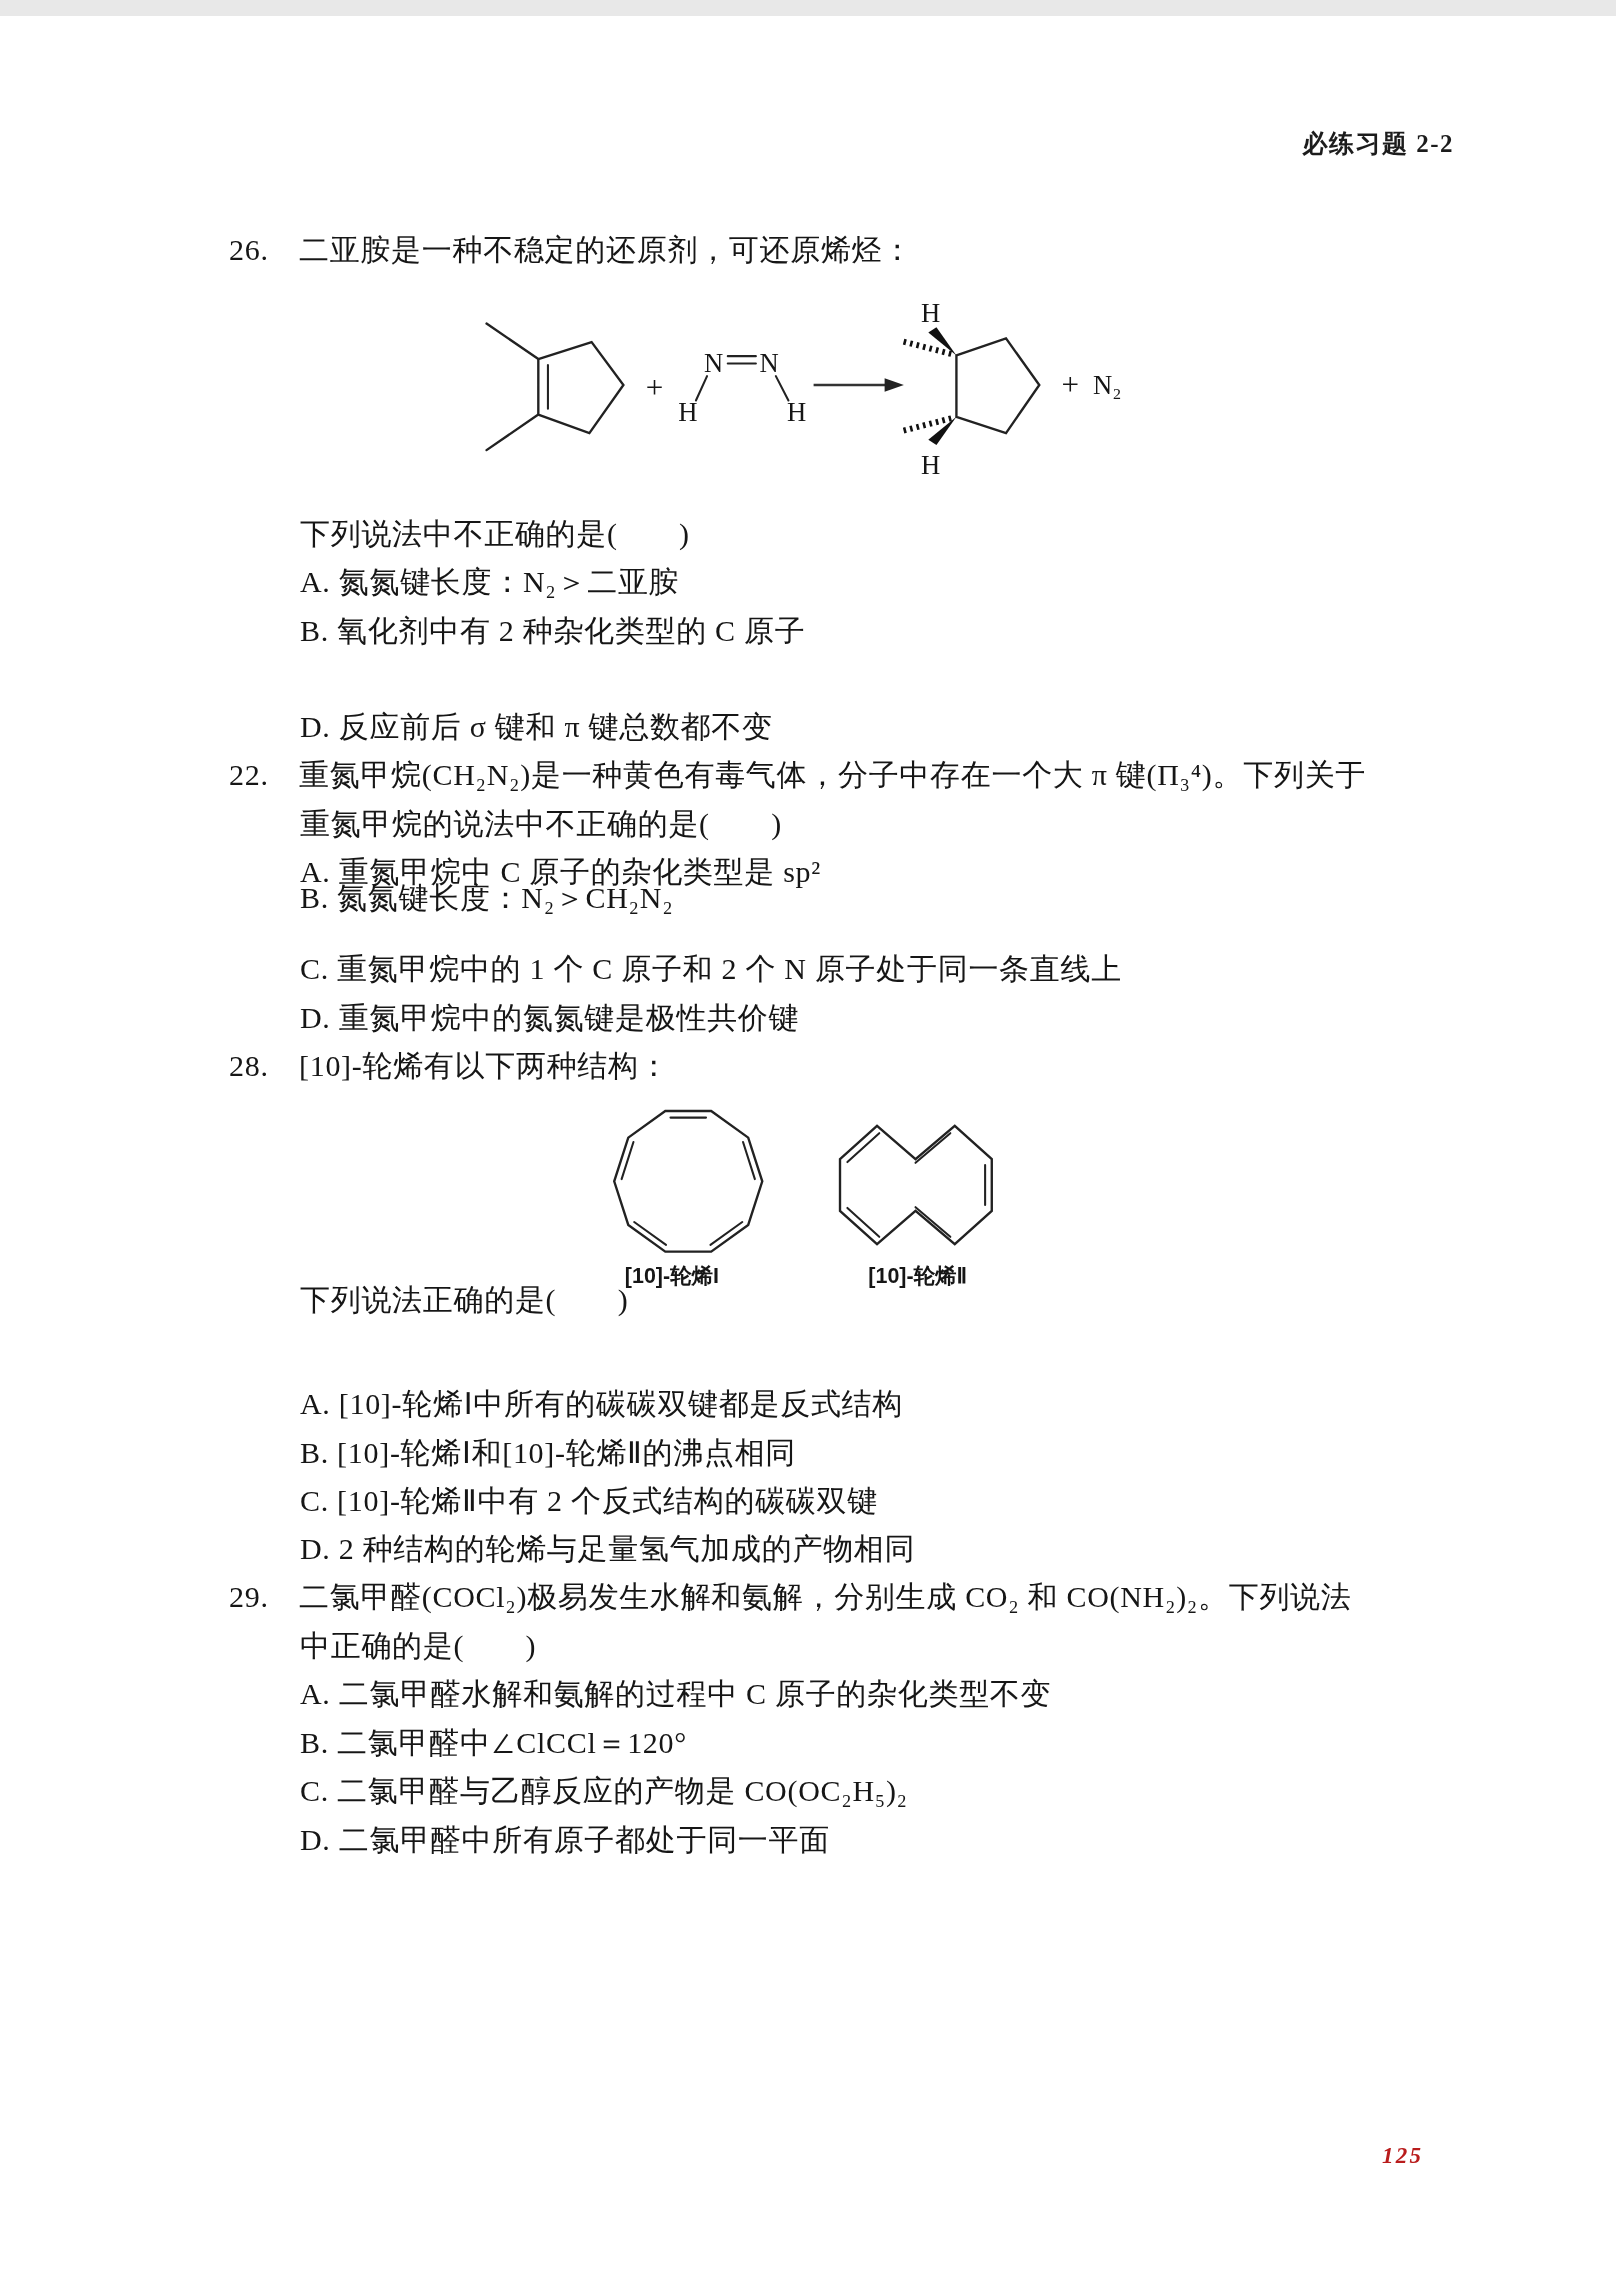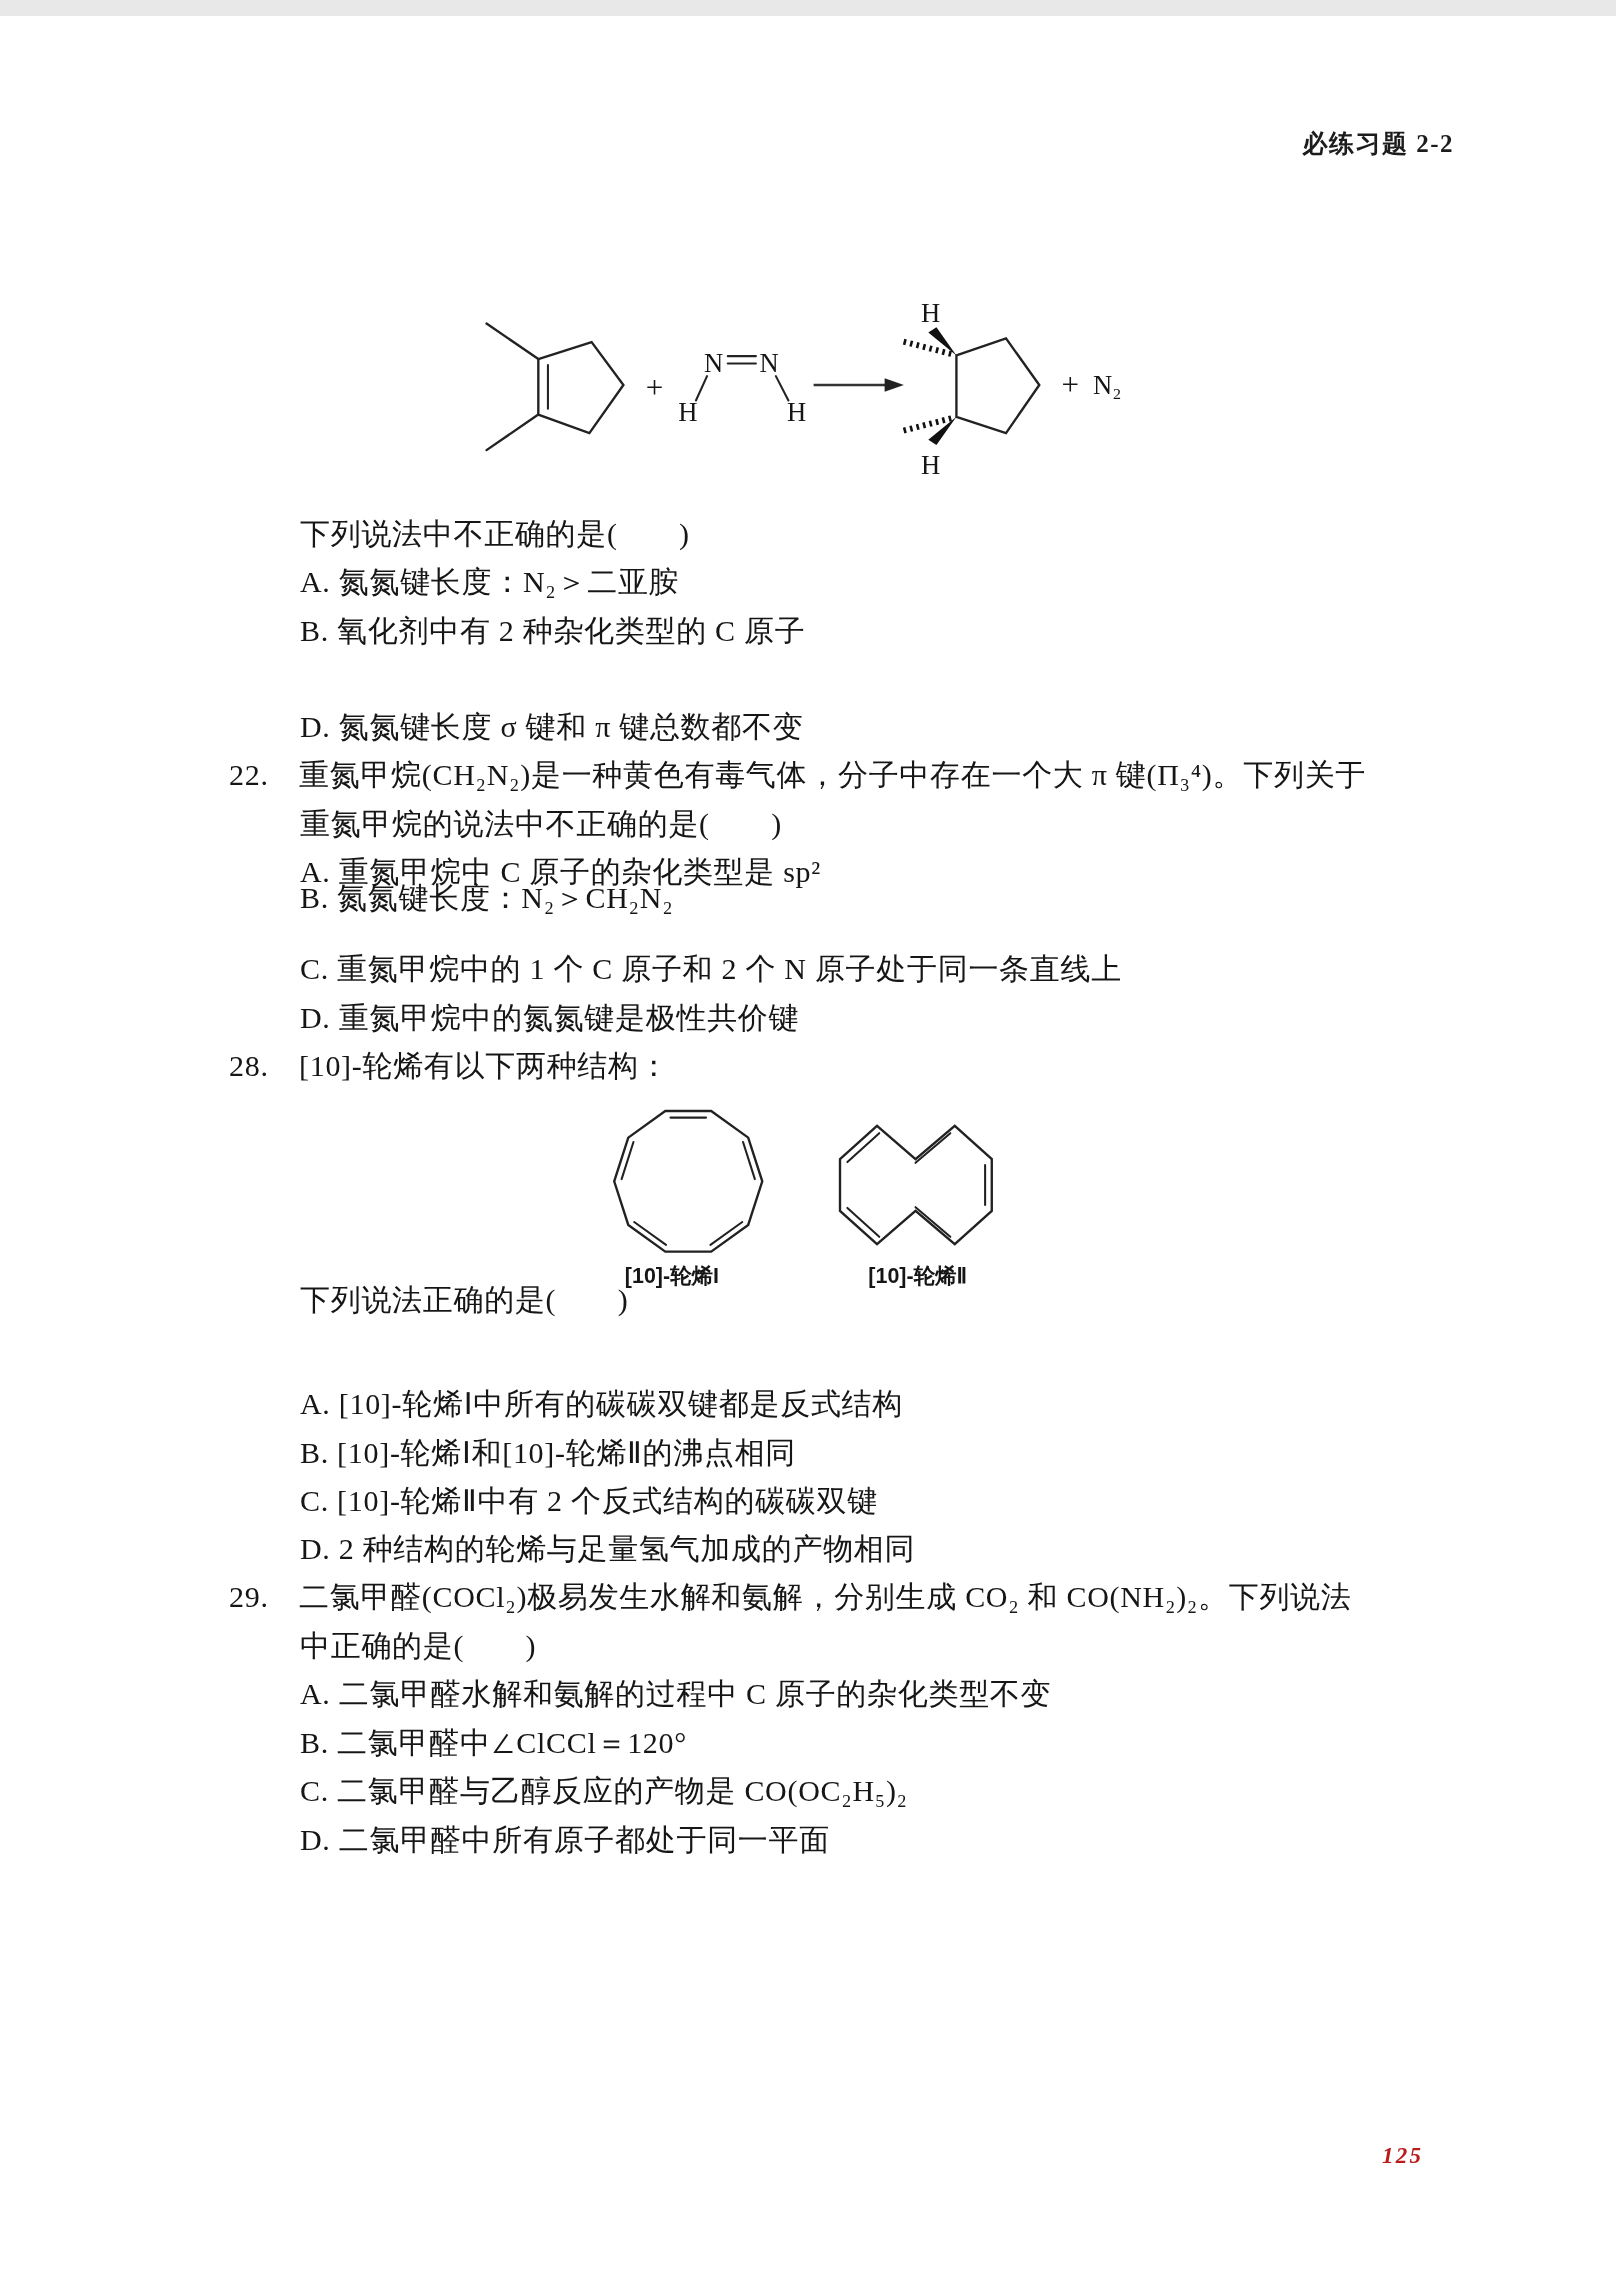--- a/index.html
+++ b/index.html
@@ -51,20 +51,23 @@
   .plus { font-size:42px; }
   .annulene-label { font-family:"Liberation Sans", sans-serif; font-weight:bold; font-size:29px; }
 </style>
 </head>
 <body>
 
 <div class="page">
 
   <div class="header">必练习题 2-2</div>
 
+  <div class="line q-start" style="top:216px">
+    <span class="qnum">26.</span><span>二亚胺是一种不稳定的还原剂，可还原烯烃：</span>
+  </div>
 
   <svg style="left:414px; top:280px;" width="740" height="215" viewBox="0 0 1000 290">
     <g>
       <path class="bond" d="M168,85 L240,62 L283,120 L237,185 L168,160 Z"></path>
       <line class="bond-thin" x1="181" y1="93" x2="181" y2="152"></line>
       <line class="bond" x1="168" y1="85" x2="98" y2="37"></line>
       <line class="bond" x1="168" y1="160" x2="98" y2="208"></line>
     </g>
     <text class="plus" x="325" y="138" text-anchor="middle">+</text>
     <g>
@@ -90,21 +93,21 @@
       <text class="atom" x="698" y="240" text-anchor="middle">H</text>
       <line class="hash" x1="726" y1="165" x2="660" y2="182"></line>
     </g>
     <text class="plus" x="887" y="133" text-anchor="middle">+</text>
     <text class="atom" x="937" y="132" text-anchor="middle">N₂</text>
   </svg>
 
   <div class="line" style="top:500px">下列说法中不正确的是(　　)</div>
   <div class="line" style="top:548px">A. 氮氮键长度：N₂＞二亚胺</div>
   <div class="line" style="top:597px">B. 氧化剂中有 2 种杂化类型的 C 原子</div>
-  <div class="line" style="top:693px">D. 氮氮键长度 σ 键和 π 键总数都不变</div>
+  <div class="line" style="top:693px">D. 反应前后 σ 键和 π 键总数都不变</div>
 
   <div class="line q-start" style="top:741px">
     <span class="qnum">22.</span><span>重氮甲烷(CH₂N₂)是一种黄色有毒气体，分子中存在一个大 π 键(Π₃⁴)。下列关于</span>
   </div>
   <div class="line" style="top:838px">A. 重氮甲烷中 C 原子的杂化类型是 sp²</div>
   <div class="line" style="top:790px">重氮甲烷的说法中不正确的是(　　)</div>
   <div class="line" style="top:864px">B. 氮氮键长度：N₂＞CH₂N₂</div>
   <div class="line" style="top:935px">C. 重氮甲烷中的 1 个 C 原子和 2 个 N 原子处于同一条直线上</div>
   <div class="line" style="top:984px">D. 重氮甲烷中的氮氮键是极性共价键</div>
 

